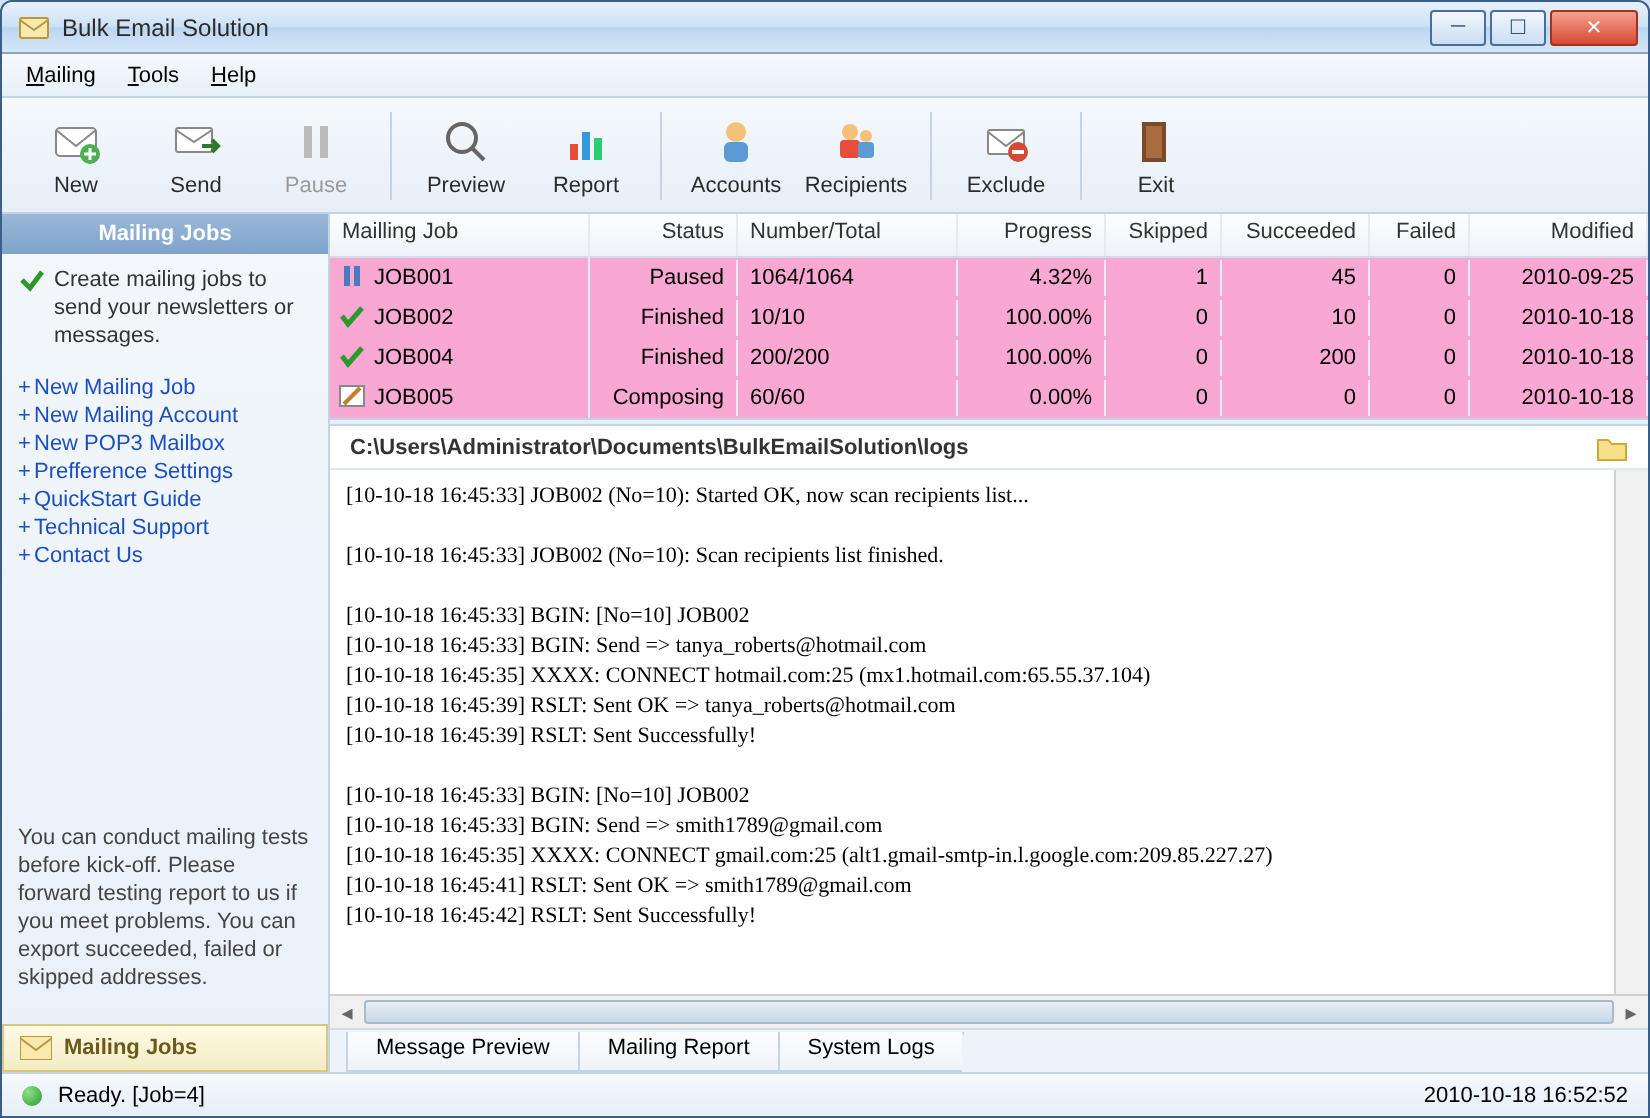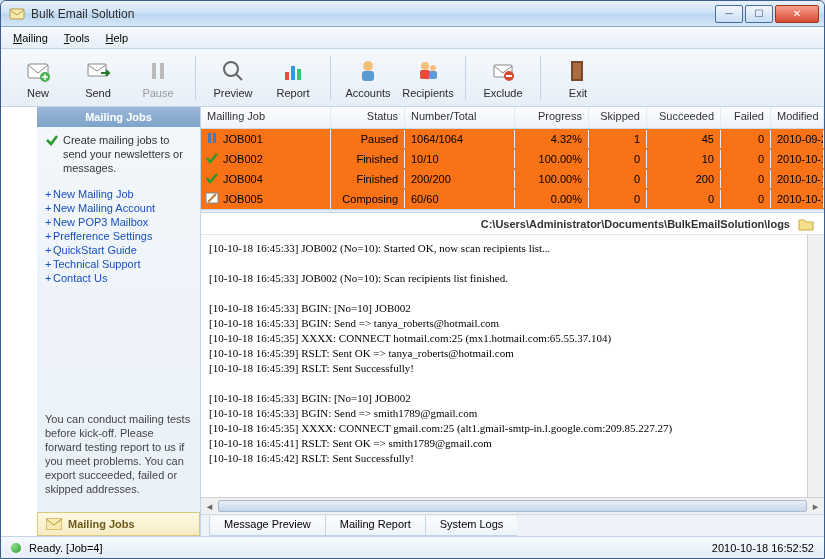--- a/index.html
+++ b/index.html
@@ -13,42 +13,42 @@
 .winbtn.close { background: linear-gradient(#f6a090, #d64a33); color: #fff; border-color: #a2331f; width: 44px; }
 .menubar { height: 22px; background: linear-gradient(#f6f9fd, #e7eff8); border-bottom: 1px solid #c3d4e6; display: flex; align-items: center; padding: 0 6px; gap: 4px; }
 .menubar span { padding: 2px 6px; cursor: pointer; }
 .menubar span u { text-decoration: underline; }
 .toolbar { height: 58px; background: linear-gradient(#f5f9fd, #e6eef7); border-bottom: 1px solid #c3d4e6; display: flex; align-items: center; padding: 0 8px; gap: 2px; }
 .tbtn { width: 58px; height: 50px; display: flex; flex-direction: column; align-items: center; justify-content: center; gap: 2px; border-radius: 3px; cursor: pointer; }
 .tbtn .ic { width: 28px; height: 28px; display: flex; align-items: center; justify-content: center; }
 .tbtn .lbl { font-size: 11px; color: #2b2b2b; }
 .tbtn.disabled .lbl { color: #9a9a9a; }
 .tsep { width: 1px; height: 44px; background: #c3d4e6; margin: 0 6px; }
-.content { flex: 1; display: flex; min-height: 0; padding-left: 36px; }
+.content { flex: 1; display: flex; min-height: 0; }
 .sidebar { width: 164px; background: linear-gradient(#f3f7fb, #e9f0f8); border-right: 1px solid #c3d4e6; display: flex; flex-direction: column; }
 .sidebar-h { height: 20px; background: linear-gradient(#9ab8d8, #7ea3ca); color: #fff; font-weight: bold; text-align: center; line-height: 20px; font-size: 11px; }
 .descblock { padding: 6px 8px 10px; color: #333; line-height: 14px; display: flex; gap: 4px; }
 .descblock svg { flex-shrink: 0; }
 .linklist { padding: 2px 8px 8px; }
 .linklist div { color: #1a4fc0; cursor: pointer; padding: 1px 0 1px 8px; position: relative; }
 .linklist div::before { content: "+"; position: absolute; left: 0; color: #1a4fc0; }
 .sidebar .tip { padding: 8px; color: #444; line-height: 14px; margin-top: auto; margin-bottom: 8px; }
 .sidebar-b { height: 24px; background: linear-gradient(#fef9e4, #f5ecc4); border: 1px solid #d7c97f; margin: 0; display: flex; align-items: center; padding: 0 8px; gap: 6px; font-weight: bold; color: #6b5a1a; cursor: pointer; }
 .main { flex: 1; display: flex; flex-direction: column; min-width: 0; }
-.grid { flex: 0 0 auto; background: #f97316; }
+.grid { flex: 0 0 auto; background: #f9a8d4; }
 .ghead { display: flex; background: linear-gradient(#fdfdfe, #eef3f9); border-bottom: 1px solid #d0dbe8; height: 22px; }
 .ghead div, .grow div { padding: 3px 6px; border-right: 1px solid #e4ebf3; overflow: hidden; white-space: nowrap; }
 .ghead div { color: #333; }
 .c0 { width: 130px; } .c1 { width: 74px; text-align: right; } .c2 { width: 110px; } .c3 { width: 74px; text-align: right; } .c4 { width: 58px; text-align: right; } .c5 { width: 74px; text-align: right; } .c6 { width: 50px; text-align: right; } .c7 { flex: 1; text-align: right; }
 .grow { display: flex; height: 20px; align-items: center; }
 .grow .c0 { display: flex; align-items: center; gap: 4px; padding-left: 4px; }
 .grow .c0 svg { flex-shrink: 0; }
 .splitter { height: 4px; background: #e6eef7; cursor: row-resize; border-top: 1px solid #c3d4e6; border-bottom: 1px solid #c3d4e6; }
 .logpanel { flex: 1; display: flex; flex-direction: column; min-height: 0; background: #fff; }
-.logpath { height: 22px; display: flex; align-items: center; justify-content: flex-end; padding: 0 10px; gap: 8px; font-weight: bold; color: #333; border-bottom: 1px solid #e0e6ee; }
+.logpath { height: 22px; display: flex; align-items: center; justify-content: space-between; padding: 0 10px; gap: 8px; font-weight: bold; color: #333; border-bottom: 1px solid #e0e6ee; }
 .logpath svg { cursor: pointer; }
 .logtext { flex: 1; overflow: auto; padding: 6px 8px; font-family: Tahoma; white-space: pre-wrap; line-height: 15px; position: relative; }
 .hscroll { height: 17px; background: #f0f0f0; border-top: 1px solid #d0d0d0; position: relative; }
 .hscroll .thumb { position: absolute; left: 17px; right: 17px; top: 2px; bottom: 2px; background: linear-gradient(#e8eef6, #c7d6e8); border: 1px solid #a8bacd; border-radius: 2px; }
 .hscroll .arr { position: absolute; top: 0; width: 17px; height: 17px; display: flex; align-items: center; justify-content: center; color: #666; cursor: pointer; }
 .hscroll .arr.l { left: 0; } .hscroll .arr.r { right: 0; }
 .tabs { height: 22px; background: #eef3f9; display: flex; align-items: flex-end; padding: 0 8px; gap: 0; border-top: 1px solid #d0dbe8; }
 .tab { height: 20px; padding: 2px 14px 0; background: linear-gradient(#fdfdfe, #eef3f9); border: 1px solid #c3d4e6; border-top: none; position: relative; cursor: pointer; margin-right: -1px; }
 .tab::after { content: ""; position: absolute; right: -8px; top: 0; width: 0; height: 0; border-top: 20px solid transparent; border-left: 8px solid #eef3f9; }
 .status { height: 22px; background: linear-gradient(#f5f9fd, #e6eef7); border-top: 1px solid #c3d4e6; display: flex; align-items: center; padding: 0 10px; gap: 8px; }

